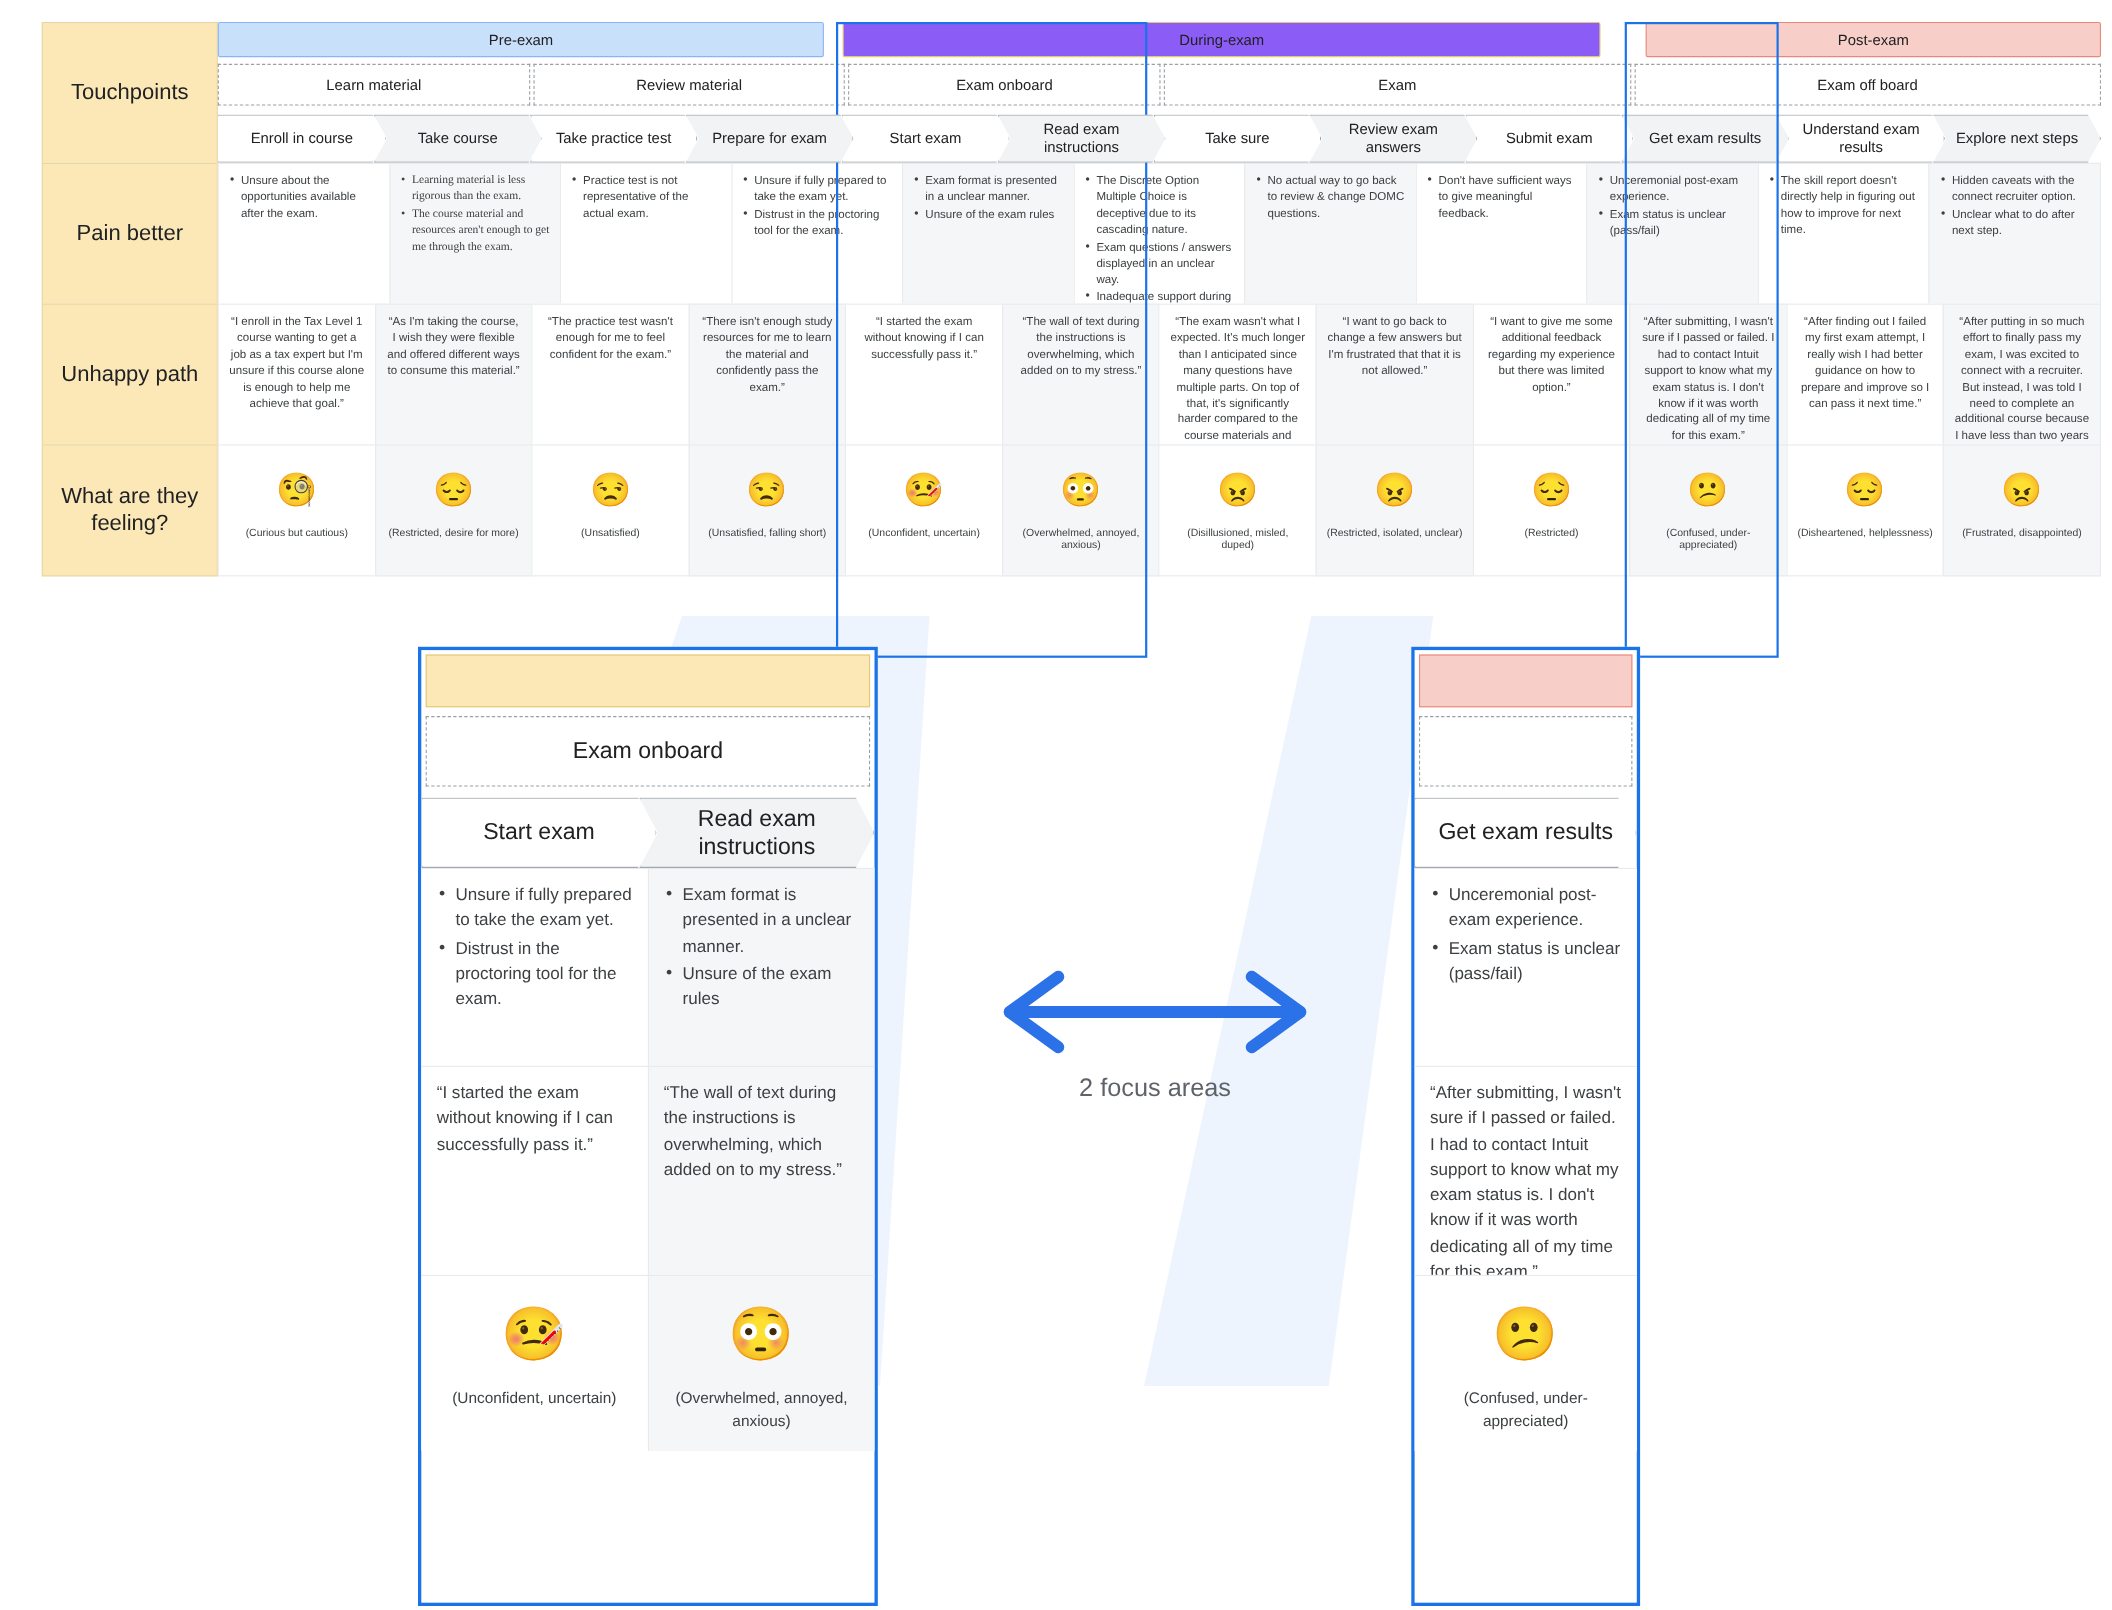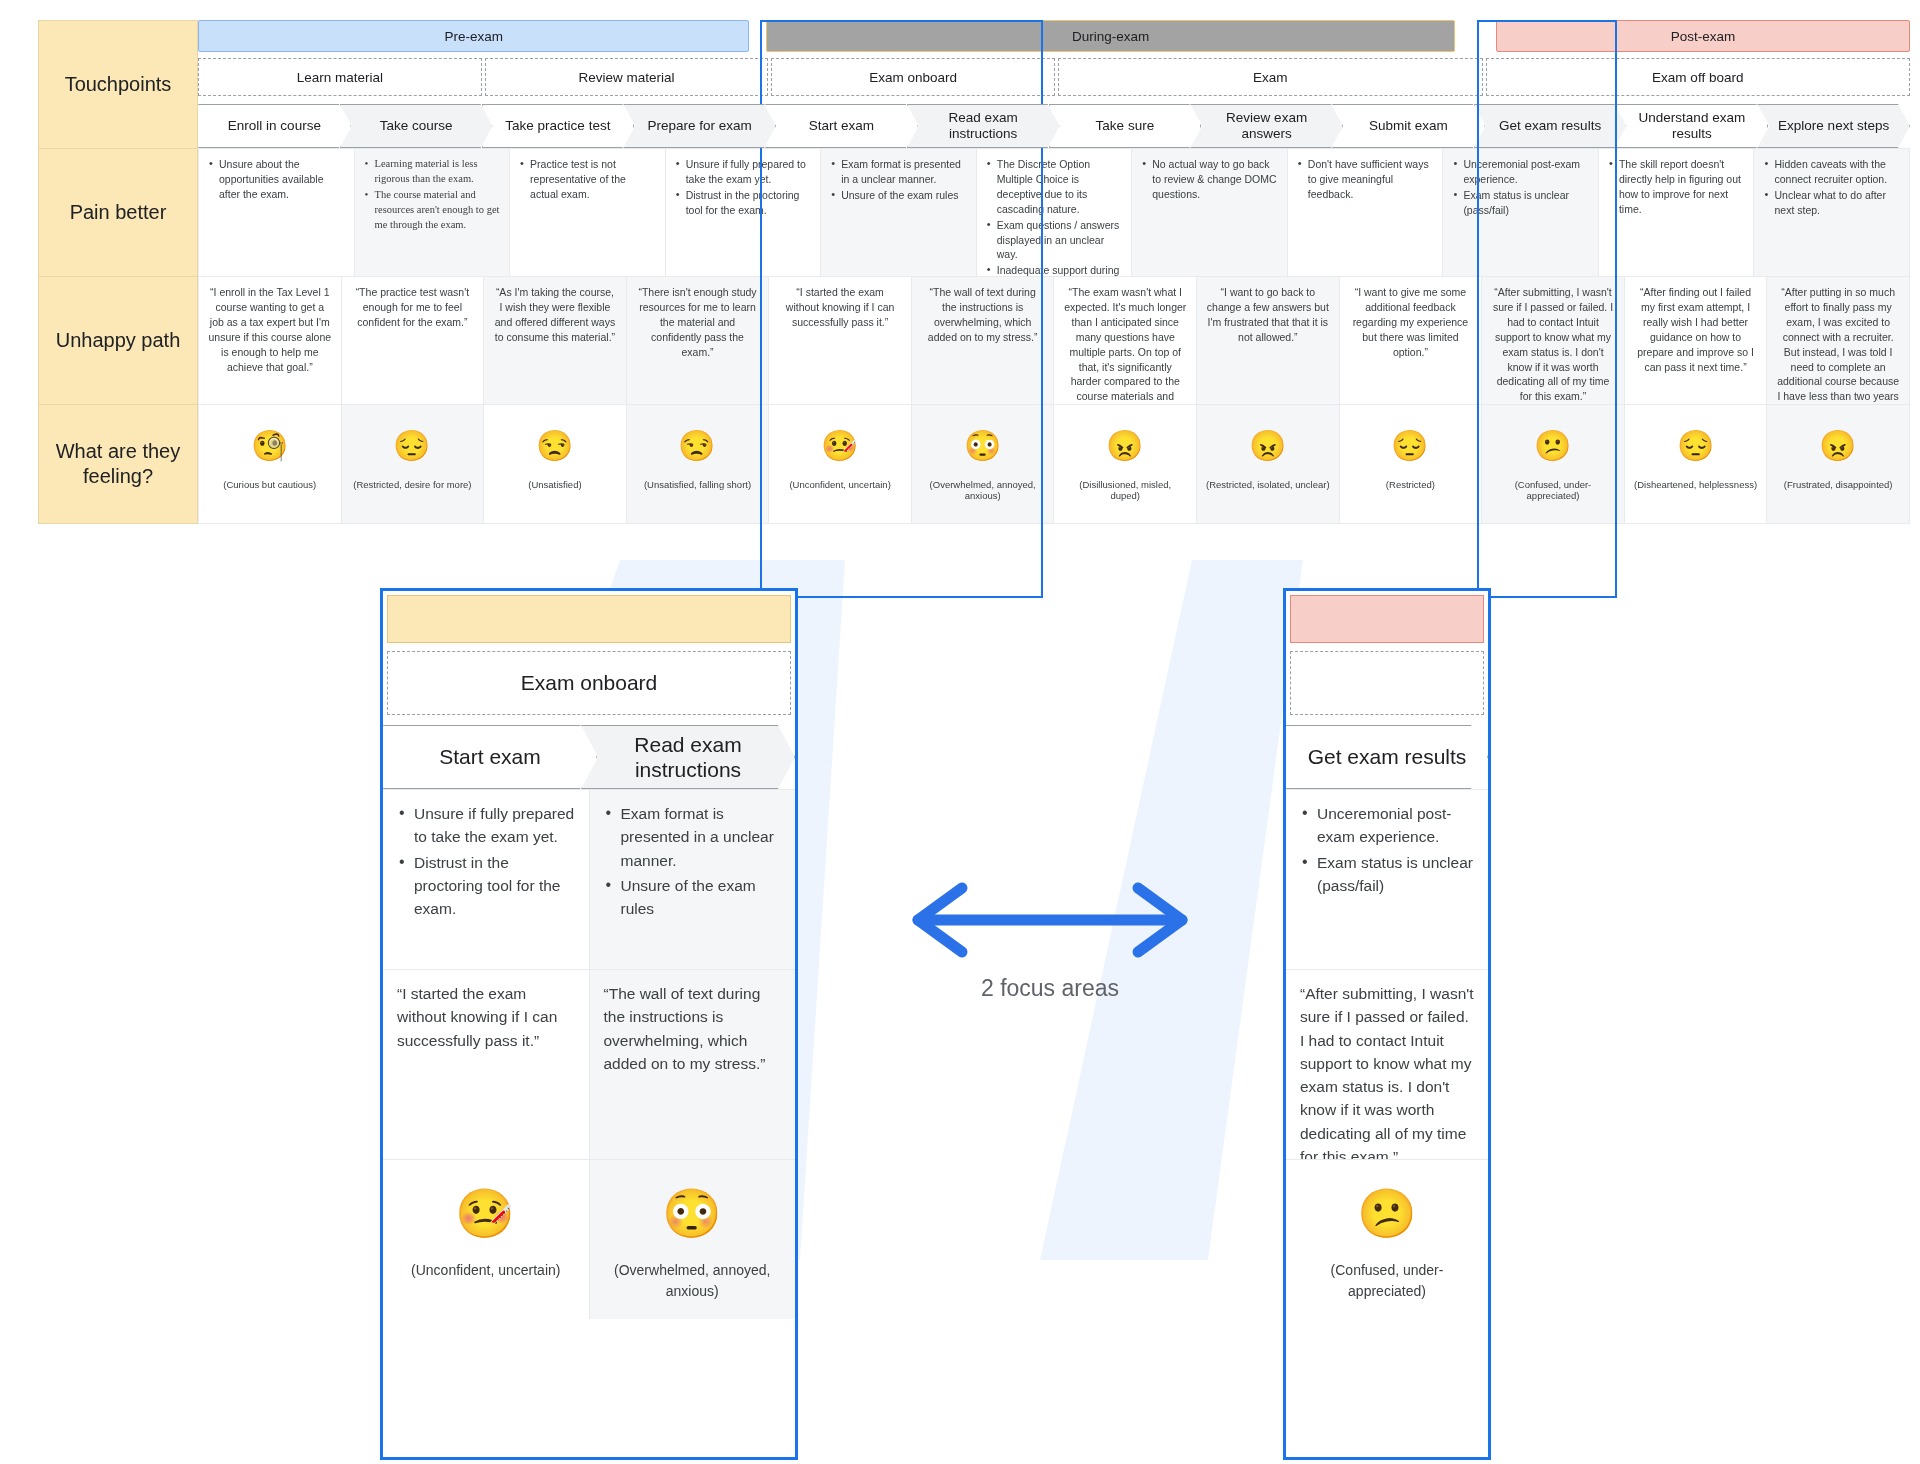--- a/index.html
+++ b/index.html
@@ -42,21 +42,21 @@
   
   .phaserow { display: flex; height: 32px; }
   .phase {
     display: flex; align-items: center; justify-content: center;
     font-size: 13.5px; color: #202124;
     border-radius: 2px;
     margin-right: 17px;
   }
   .phase:last-child { margin-right: 0; margin-left: 24px; }
   .phase.pre   { background: #c9e0fb; border: 1px solid #8ab4f8; }
-  .phase.during{ background: #a3a3a3; border: 1px solid #e3c777; }
+  .phase.during{ background: #8b5cf6; border: 1px solid #e3c777; }
   .phase.post  { background: #f7cfc8; border: 1px solid #e8877a; }
 
   
   .tprow { display: flex; height: 44px; padding-top: 6px; }
   .tp {
     border: 1px dashed #9aa0a6;
     display: flex; align-items: center; justify-content: center;
     font-size: 13.5px; color: #202124;
     margin-right: 3px;
     background: transparent;
@@ -314,25 +314,25 @@
             <ul>
               <li>Hidden caveats with the connect recruiter option.</li>
               <li>Unclear what to do after next step.</li>
             </ul>
           </div>
         </div>
       <div class="datarow path" id="path-row">
           <div class="cell" style="flex: 1 1 0%;">
             <div class="quote">“I enroll in the Tax Level 1 course wanting to get a job as a tax expert but I'm unsure if this course alone is enough to help me achieve that goal.”</div>
           </div>
+          <div class="cell alt" style="flex: 1 1 0%;">
+            <div class="quote">“As I'm taking the course, I wish they were flexible and offered different ways to consume this material.”</div>
+          </div>
           <div class="cell" style="flex: 1 1 0%;">
             <div class="quote">“The practice test wasn't enough for me to feel confident for the exam.”</div>
-          </div>
-          <div class="cell alt" style="flex: 1 1 0%;">
-            <div class="quote">“As I'm taking the course, I wish they were flexible and offered different ways to consume this material.”</div>
           </div>
           <div class="cell alt" style="flex: 1 1 0%;">
             <div class="quote">“There isn't enough study resources for me to learn the material and confidently pass the exam.”</div>
           </div>
           <div class="cell" style="flex: 1 1 0%;">
             <div class="quote">“I started the exam without knowing if I can successfully pass it.”</div>
           </div>
           <div class="cell alt" style="flex: 1 1 0%;">
             <div class="quote">“The wall of text during the instructions is overwhelming, which added on to my stress.”</div>
           </div>

